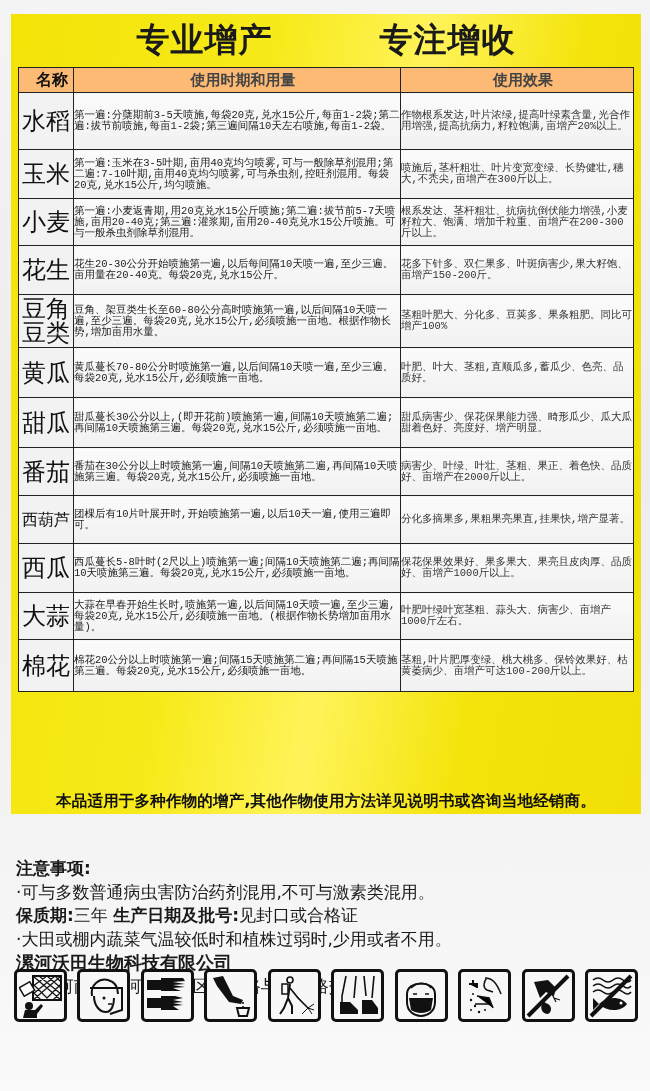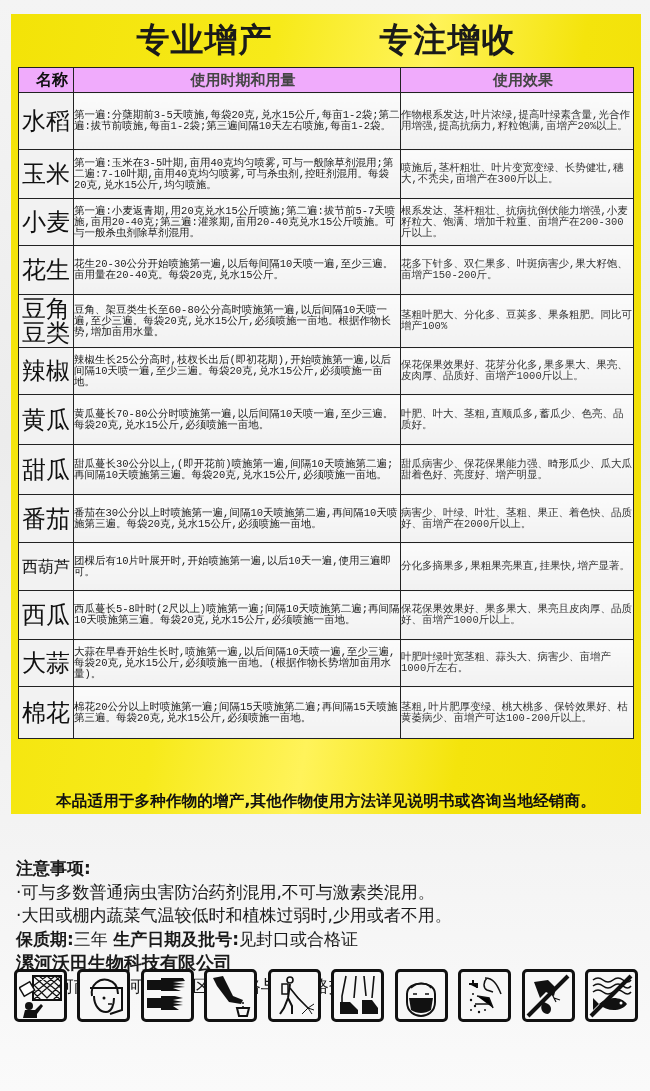--- a/index.html
+++ b/index.html
@@ -24,21 +24,21 @@
   }
   table.usage {
     position: absolute; left: 7px; top: 53px; width: 616px;
     border-collapse: collapse; table-layout: fixed;
     background: #f7f7f7;
   }
   table.usage td, table.usage th {
     border: 1.5px solid #222; padding: 0; vertical-align: middle;
   }
   table.usage th {
-    height: 24px; font-weight: bold; font-size: 15px; color: #444; background: #f0abfc; padding-left: 12px;
+    height: 24px; font-weight: bold; font-size: 15px; color: #444; background: #fdba74; padding-left: 12px;
   }
   table.usage th.c-name { color: #111; font-size: 16px; }
   .c-name { width: 55px; text-align: center; }
   td.name {
     font-size: 24px; color: #111; text-align: center; line-height: 24px; background: #f2f2f2;
   }
   td.name.small { font-size: 16px; }
   td.use, td.eff {
     font-size: 10.5px; line-height: 11px; color: #222; padding: 2px 6px 2px 8px;
     background: linear-gradient(180deg,#fbfbfb,#f1f1f1);
@@ -110,25 +110,20 @@
         <td class="eff">花多下针多、双仁果多、叶斑病害少,果大籽饱、亩增产150-200斤。</td>
       </tr>
       <tr style="height:53px">
         <td class="name">
           <div>豆角</div>
           <div>豆类</div>
         </td>
         <td class="use">豆角、架豆类生长至60-80公分高时喷施第一遍,以后间隔10天喷一遍,至少三遍。每袋20克,兑水15公斤,必须喷施一亩地。根据作物长势,增加亩用水量。</td>
         <td class="eff">茎粗叶肥大、分化多、豆荚多、果条粗肥。同比可增产100%</td>
       </tr>
-      <tr style="height:47px">
-        <td class="name">辣椒</td>
-        <td class="use">辣椒生长25公分高时,枝杈长出后(即初花期),开始喷施第一遍,以后间隔10天喷一遍,至少三遍。每袋20克,兑水15公斤,必须喷施一亩地。</td>
-        <td class="eff">保花保果效果好、花芽分化多,果多果大、果亮、皮肉厚、品质好、亩增产1000斤以上。</td>
-      </tr>
       <tr style="height:50px">
         <td class="name">黄瓜</td>
         <td class="use">黄瓜蔓长70-80公分时喷施第一遍,以后间隔10天喷一遍,至少三遍。每袋20克,兑水15公斤,必须喷施一亩地。</td>
         <td class="eff">叶肥、叶大、茎粗,直顺瓜多,蓄瓜少、色亮、品质好。</td>
       </tr>
       <tr style="height:50px">
         <td class="name">甜瓜</td>
         <td class="use">甜瓜蔓长30公分以上,(即开花前)喷施第一遍,间隔10天喷施第二遍;再间隔10天喷施第三遍。每袋20克,兑水15公斤,必须喷施一亩地。</td>
         <td class="eff">甜瓜病害少、保花保果能力强、畸形瓜少、瓜大瓜甜着色好、亮度好、增产明显。</td>
       </tr>
@@ -159,25 +154,25 @@
       </tr>
     </tbody>
   </table>
 
   <div class="note-bar">本品适用于多种作物的增产,其他作物使用方法详见说明书或咨询当地经销商。</div>
 </div>
 
 <div class="notes">
   <div class="b">注意事项:</div>
   <div>·可与多数普通病虫害防治药剂混用,不可与激素类混用。</div>
-  <div>·大田或棚内蔬菜气温较低时和植株过弱时,少用或者不用。</div>
   <div>
     <span class="b">保质期:</span><span>三年</span>
     <span class="b">生产日期及批号:</span><span>见封口或合格证</span>
   </div>
+  <div>·大田或棚内蔬菜气温较低时和植株过弱时,少用或者不用。</div>
   <div class="company">漯河沃田生物科技有限公司</div>
   <div>
     <span class="b">地址:</span><span>河南省漯河市源汇区创业路与桂江路交叉口</span>
   </div>
 </div>
 
 <div class="icons">
   <div class="ico">
     <svg viewBox="0 0 44 44">
         <rect x="14" y="2" width="28" height="24" fill="none" stroke="#111" stroke-width="2"></rect>

